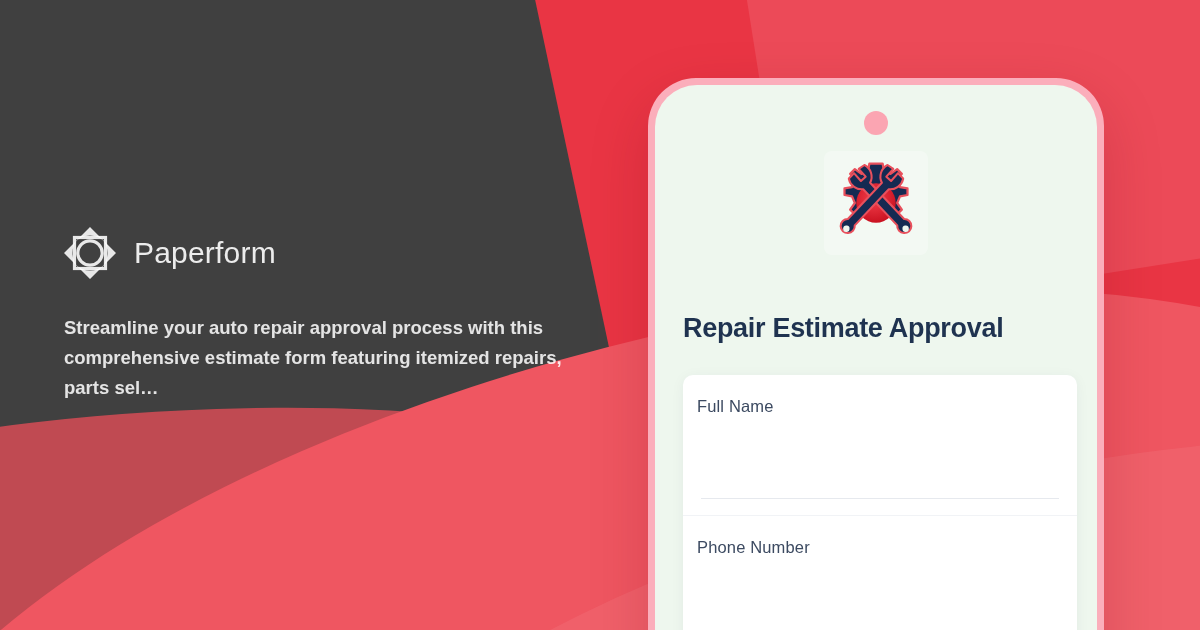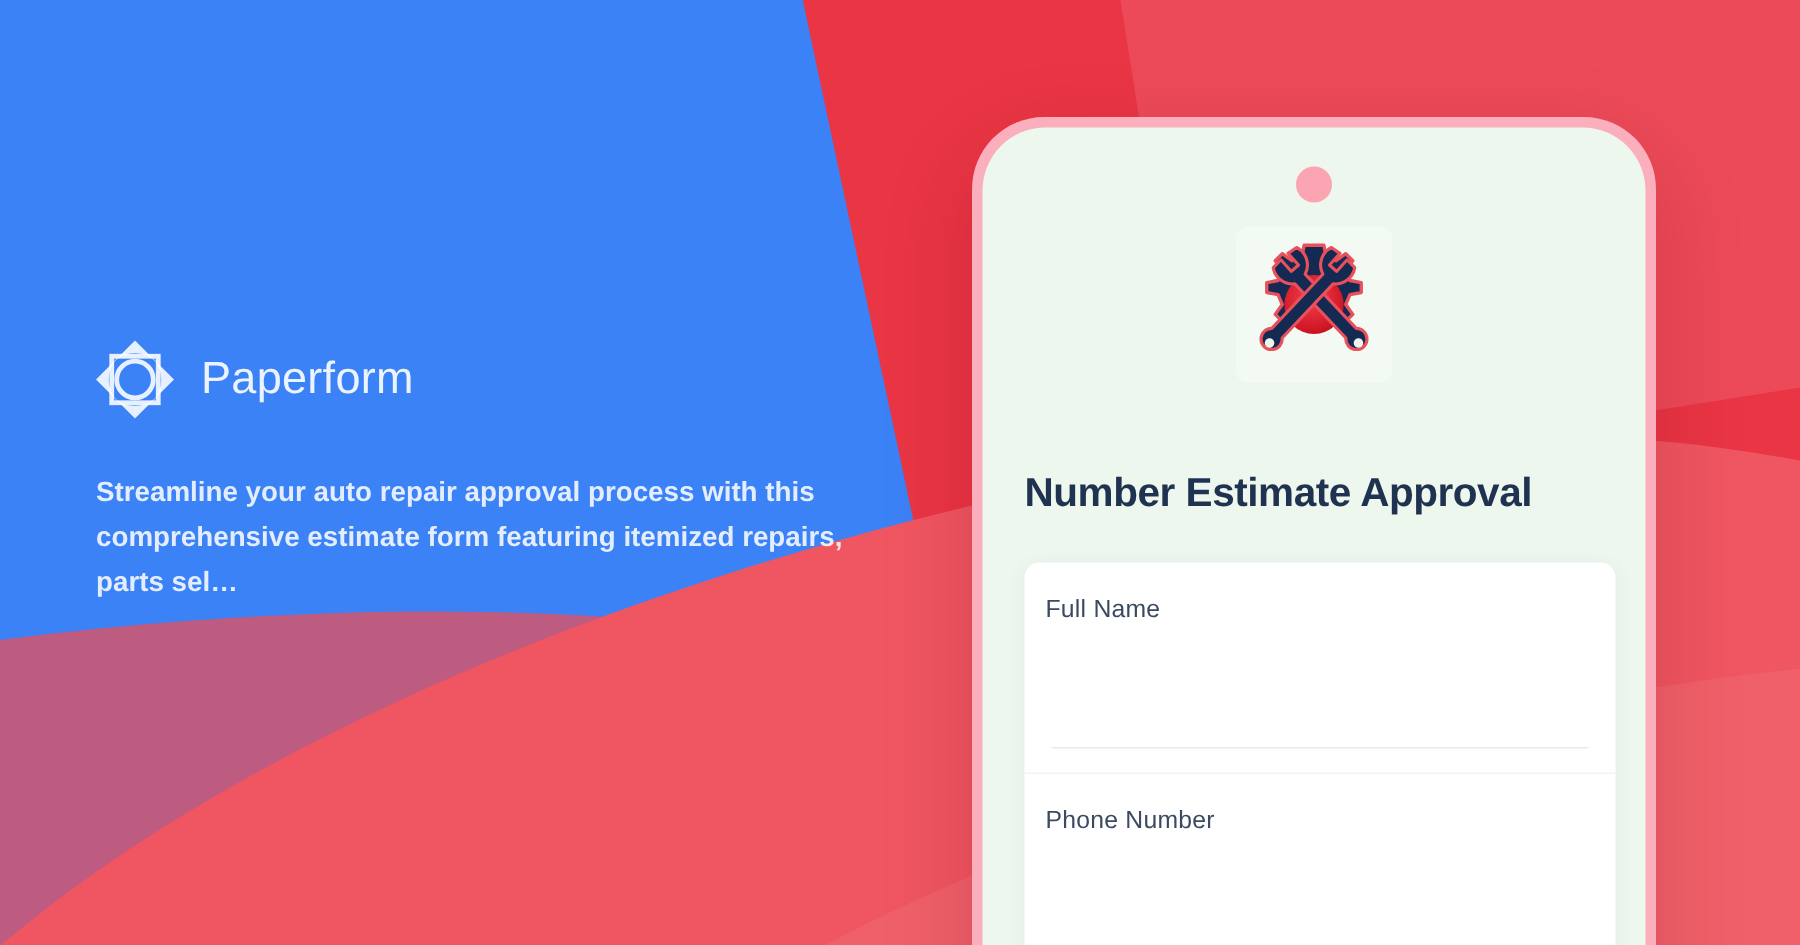--- a/index.html
+++ b/index.html
@@ -6,21 +6,21 @@
   * { margin:0; padding:0; box-sizing:border-box; }
   html,body { width:1200px; height:630px; overflow:hidden; }
   body {
     font-family:"Liberation Sans", sans-serif;
     background:#E8434F;
   }
 
   .canvas {
     position:relative;
     width:1200px; height:630px;
-    background:#3b82f6;
+    background:#404040;
     overflow:hidden;
   }
 
   
   .bg-layer { position:absolute; inset:0; overflow:hidden; pointer-events:none; }
 
   .bg-wedge-topright {
     position:absolute;
     top:-260px; right:-200px;
     width:900px; height:520px;
@@ -215,21 +215,21 @@
 
             <path d="M24 21 l6 -5 6.5 9 5.5 -4 -6.5 -9 6.5 -3.5 a14 14 0 0 1 4 19.5 l32 42 a7.5 7.5 0 1 1 -8 6 l-32 -42 a14 14 0 0 1 -14 -12.5z" transform="rotate(-6 50 50)"></path>
             <circle cx="78.5" cy="80.5" r="3.4" fill="#EEF5EE" stroke="none" transform="rotate(-6 50 50)"></circle>
 
             <path d="M24 21 l6 -5 6.5 9 5.5 -4 -6.5 -9 6.5 -3.5 a14 14 0 0 1 4 19.5 l32 42 a7.5 7.5 0 1 1 -8 6 l-32 -42 a14 14 0 0 1 -14 -12.5z" transform="translate(100 0) scale(-1 1) rotate(-6 50 50)"></path>
             <circle cx="78.5" cy="80.5" r="3.4" fill="#EEF5EE" stroke="none" transform="translate(100 0) scale(-1 1) rotate(-6 50 50)"></circle>
           </g>
         </svg>
       </div>
 
-      <h2 class="form-title">Number Estimate Approval</h2>
+      <h2 class="form-title">Repair Estimate Approval</h2>
 
       <div class="form-card">
 
         <div class="field">
           <div class="field-label">Full Name</div>
           <div class="field-input"></div>
         </div>
 
 
         <div class="field">

